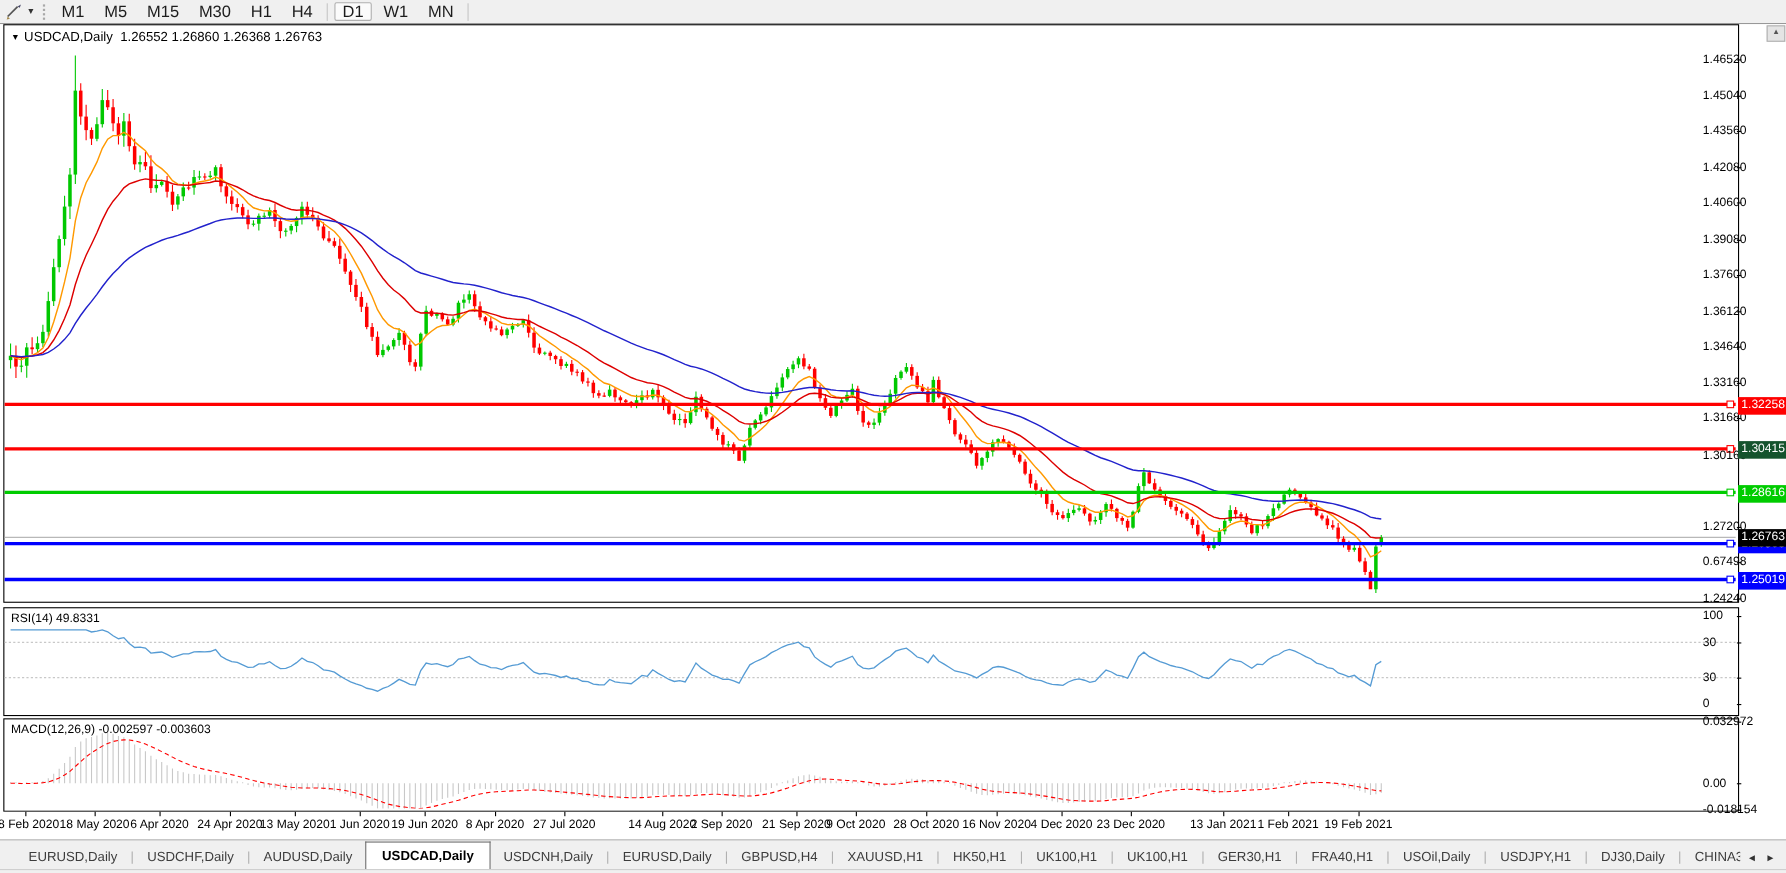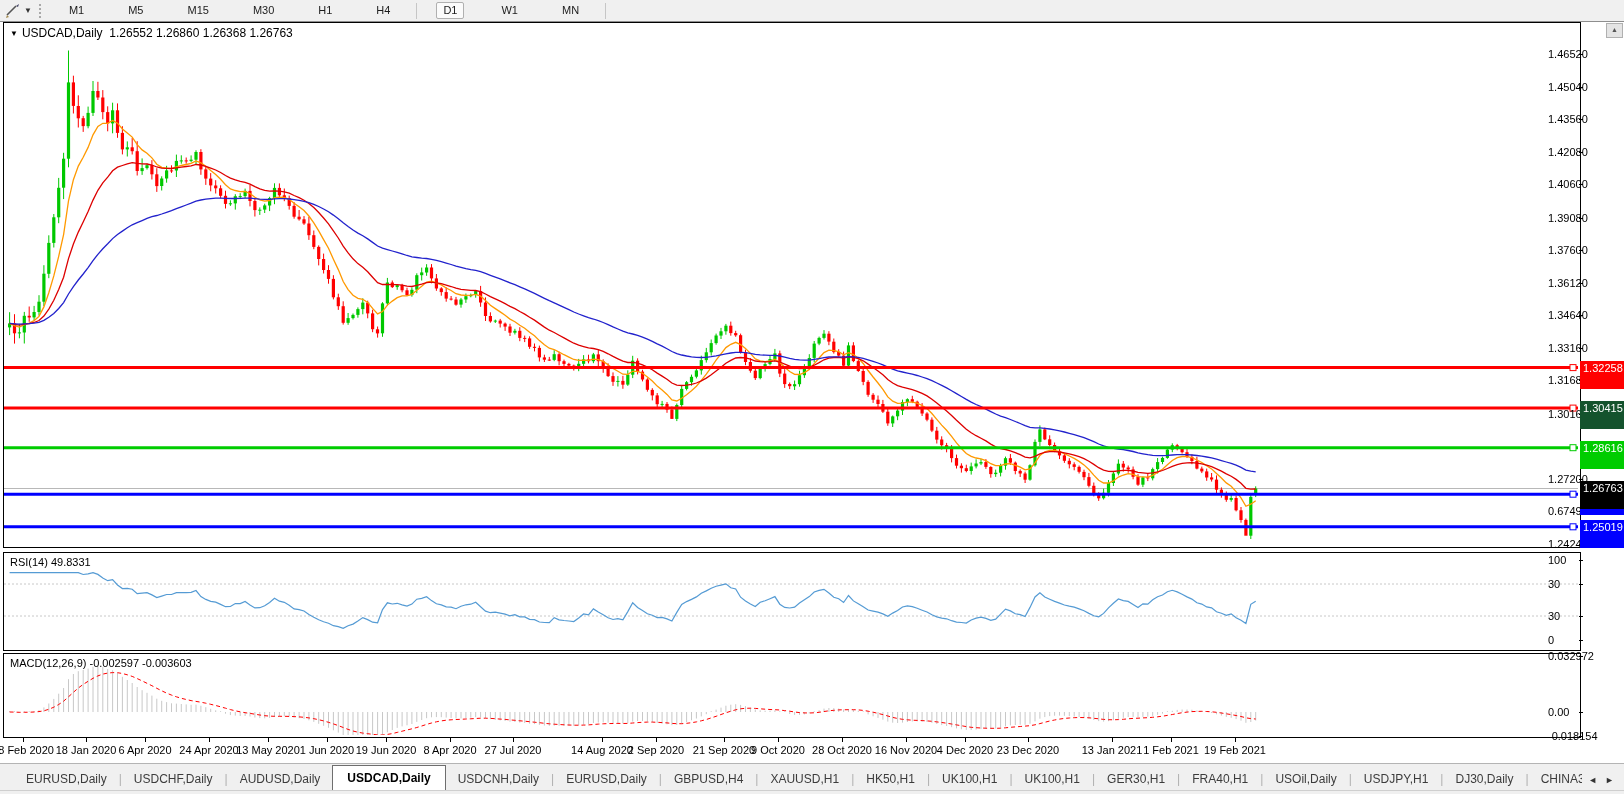--- a/index.html
+++ b/index.html
@@ -6,39 +6,39 @@
   #app{position:relative;width:1624px;height:794px;overflow:hidden;
        font-family:"Liberation Sans",sans-serif;background:#fff;}
   
   #toolbar{position:absolute;left:0;top:0;width:1624px;height:21px;background:#f0f0f0;
            border-bottom:1px solid #8e8e8e;display:flex;align-items:center;}
   .tb-tool{display:flex;align-items:center;height:18px;padding:0 3px;margin-left:2px;}
   .tb-tool svg{display:block;}
   .dd{font-size:8px;color:#333;margin-left:3px;}
   .tb-grip{height:14px;border-left:2px dotted #a8a8a8;margin:0 6px 0 4px;}
   #tf-buttons{display:flex;align-items:center;height:21px;}
-  .tfb{font-size:11px;color:#1c1c1c;padding:1px 6px;margin:0 15px;border:1px solid transparent;
+  .tfb{font-size:15px;color:#1c1c1c;padding:1px 6px;margin:0 2px;border:1px solid transparent;
        border-radius:2px;cursor:default;line-height:13px;}
   .tfb.act{background:#fbfbfb;border:1px solid #b0b0b0;}
   .tbsep{height:16px;border-left:1px solid #c6c6c6;margin:0 4px;}
   
   #chart-root{position:absolute;left:0;top:22px;width:1624px;height:740px;background:#fff;}
   .pane{position:absolute;left:3px;width:1576px;border:1px solid #000;background:#fff;}
   #pane-main{top:0;height:524px;}
   #pane-rsi{top:530px;height:97px;}
   #pane-macd{top:631px;height:83px;}
   .pane svg{position:absolute;left:0;top:0;}
   .pane-label{position:absolute;left:6px;top:3px;font-size:12px;color:#000;z-index:5;white-space:nowrap;}
   .pane-label .caret{font-size:8px;position:relative;top:-1px;margin-right:4px;}
   #pane-rsi .pane-label,#pane-macd .pane-label{font-size:11px;}
   
   #price-axis{position:absolute;left:0;top:0;width:1624px;height:740px;pointer-events:none;}
   .tick{position:absolute;left:1579px;width:4px;height:1px;background:#000;}
   .ticklab{position:absolute;left:1548px;font-size:11px;color:#000;height:13px;line-height:13px;}
-  .badge{position:absolute;left:1580px;width:41px;font-size:11px;color:#fff;height:28px;
+  .badge{position:absolute;left:1580px;width:41px;font-size:11px;color:#fff;height:16px;
          line-height:14px;padding-left:3px;z-index:6;}
   #time-axis{position:absolute;left:0;top:716px;width:1624px;height:24px;background:#fff;}
   .dtick{position:absolute;top:0;width:1px;height:4px;background:#000;}
   .dlab{position:absolute;top:6px;transform:translateX(-50%);font-size:11px;color:#000;white-space:nowrap;}
   #axis-scroll-up{position:absolute;left:1606px;top:1px;width:15px;height:13px;background:#e4e4e4;
          border:1px solid #b0b0b0;font-size:7px;color:#555;text-align:center;line-height:12px;}
   
   #tabbar{position:absolute;left:0;top:763px;width:1624px;height:27px;background:#f0f0f0;
           border-top:1px solid #b4b4b4;display:flex;align-items:flex-end;}
   #tabs{display:flex;align-items:flex-end;padding-left:14px;height:27px;overflow:hidden;flex:1;}
@@ -882,21 +882,21 @@
           <line x1="1246.8" y1="58" x2="1246.8" y2="68.0" stroke="#c8c8c8" stroke-width="1"></line>
           <line x1="1251.7" y1="58" x2="1251.7" y2="66.6" stroke="#c8c8c8" stroke-width="1"></line>
           <polyline points="5.6,58.0 10.5,58.1 15.4,58.3 20.3,58.3 25.2,58.2 30.1,58.0 35.0,57.6 39.9,56.8 44.8,55.3 49.8,53.2 54.7,50.5 59.6,47.2 64.5,42.8 69.4,38.3 74.3,34.0 79.2,30.4 84.1,27.3 89.0,24.3 93.9,21.9 98.8,20.1 103.7,19.1 108.6,18.6 113.5,18.7 118.4,19.5 123.3,20.8 128.2,22.4 133.2,24.6 138.1,26.9 143.0,29.3 147.9,31.7 152.8,34.3 157.7,36.8 162.6,39.1 167.5,41.1 172.4,42.8 177.3,44.3 182.2,45.5 187.1,46.6 192.0,47.4 196.9,48.2 201.8,49.2 206.7,50.3 211.7,51.5 216.6,52.8 221.5,54.2 226.4,55.6 231.3,56.8 236.2,57.8 241.1,58.7 246.0,59.4 250.9,60.2 255.8,61.0 260.7,61.7 265.6,62.1 270.5,62.3 275.4,62.3 280.3,62.3 285.2,62.4 290.1,62.6 295.1,62.9 300.0,63.3 304.9,63.9 309.8,64.7 314.7,65.7 319.6,66.9 324.5,68.3 329.4,69.9 334.3,71.6 339.2,73.5 344.1,75.4 349.0,77.0 353.9,78.2 358.8,79.1 363.7,79.7 368.6,80.3 373.6,80.9 378.5,81.0 383.4,80.4 388.3,79.6 393.2,78.4 398.1,77.2 403.0,76.0 407.9,74.8 412.8,73.5 417.7,72.0 422.6,70.4 427.5,69.0 432.4,67.8 437.3,66.9 442.2,66.2 447.1,65.8 452.0,65.5 457.0,65.3 461.9,65.0 466.8,64.8 471.7,64.5 476.6,64.2 481.5,64.2 486.4,64.4 491.3,64.7 496.2,65.1 501.1,65.4 506.0,65.9 510.9,66.3 515.8,66.8 520.7,67.2 525.6,67.7 530.5,68.2 535.4,68.7 540.4,69.3 545.3,69.8 550.2,70.2 555.1,70.5 560.0,70.8 564.9,71.0 569.8,71.2 574.7,71.2 579.6,71.1 584.5,70.9 589.4,70.5 594.3,70.1 599.2,69.8 604.1,69.6 609.0,69.5 613.9,69.4 618.9,69.5 623.8,69.4 628.7,69.0 633.6,68.6 638.5,68.3 643.4,68.1 648.3,68.1 653.2,68.3 658.1,68.6 663.0,68.9 667.9,69.4 672.8,69.7 677.7,69.7 682.6,69.3 687.5,68.7 692.4,67.9 697.3,66.8 702.3,65.5 707.2,63.9 712.1,62.3 717.0,60.5 721.9,58.8 726.8,57.2 731.7,55.8 736.6,54.8 741.5,54.3 746.4,54.2 751.3,54.4 756.2,54.8 761.1,55.2 766.0,55.5 770.9,55.7 775.8,56.0 780.7,56.6 785.7,57.2 790.6,58.0 795.5,58.6 800.4,58.9 805.3,59.0 810.2,58.8 815.1,58.3 820.0,57.5 824.9,56.8 829.8,56.3 834.7,55.9 839.6,55.8 844.5,55.7 849.4,55.7 854.3,55.9 859.2,56.4 864.1,57.2 869.1,58.2 874.0,59.4 878.9,60.6 883.8,62.0 888.7,63.4 893.6,64.5 898.5,65.3 903.4,65.8 908.3,66.2 913.2,66.4 918.1,66.6 923.0,66.9 927.9,67.3 932.8,67.9 937.7,68.5 942.6,69.2 947.6,70.0 952.5,70.9 957.4,71.7 962.3,72.6 967.2,73.3 972.1,73.7 977.0,74.0 981.9,74.2 986.8,74.3 991.7,74.3 996.6,74.2 1001.5,73.8 1006.4,73.3 1011.3,72.9 1016.2,72.5 1021.1,72.1 1026.0,71.7 1031.0,70.8 1035.9,69.6 1040.8,68.3 1045.7,67.0 1050.6,66.0 1055.5,65.1 1060.4,64.4 1065.3,64.0 1070.2,63.7 1075.1,63.5 1080.0,63.6 1084.9,63.8 1089.8,64.3 1094.7,64.8 1099.6,65.4 1104.5,65.7 1109.4,65.8 1114.4,65.6 1119.3,65.3 1124.2,64.8 1129.1,64.4 1134.0,64.2 1138.9,63.9 1143.8,63.7 1148.7,63.3 1153.6,62.8 1158.5,62.2 1163.4,61.4 1168.3,60.5 1173.2,59.6 1178.1,58.7 1183.0,58.1 1187.9,57.6 1192.9,57.4 1197.8,57.3 1202.7,57.5 1207.6,57.8 1212.5,58.3 1217.4,59.0 1222.3,59.8 1227.2,60.6 1232.1,61.5 1237.0,62.5 1241.9,63.8 1246.8,64.6 1251.7,65.0 " fill="none" stroke="#ff0000" stroke-width="1" stroke-dasharray="4 3"></polyline>
         </svg>
     </div>
 
     <div id="time-axis">
         <div class="dtick" style="left:23px"></div>
         <div class="dlab" style="left:23px">28 Feb 2020</div>
         <div class="dtick" style="left:86px"></div>
-        <div class="dlab" style="left:86px">18 Jan 2020</div>
+        <div class="dlab" style="left:86px">18 May 2020</div>
         <div class="dtick" style="left:145px"></div>
         <div class="dlab" style="left:145px">6 Apr 2020</div>
         <div class="dtick" style="left:209px"></div>
         <div class="dlab" style="left:209px">24 Apr 2020</div>
         <div class="dtick" style="left:268px"></div>
         <div class="dlab" style="left:268px">13 May 2020</div>
         <div class="dtick" style="left:327px"></div>
         <div class="dlab" style="left:327px">1 Jun 2020</div>
         <div class="dtick" style="left:386px"></div>
         <div class="dlab" style="left:386px">19 Jun 2020</div>

